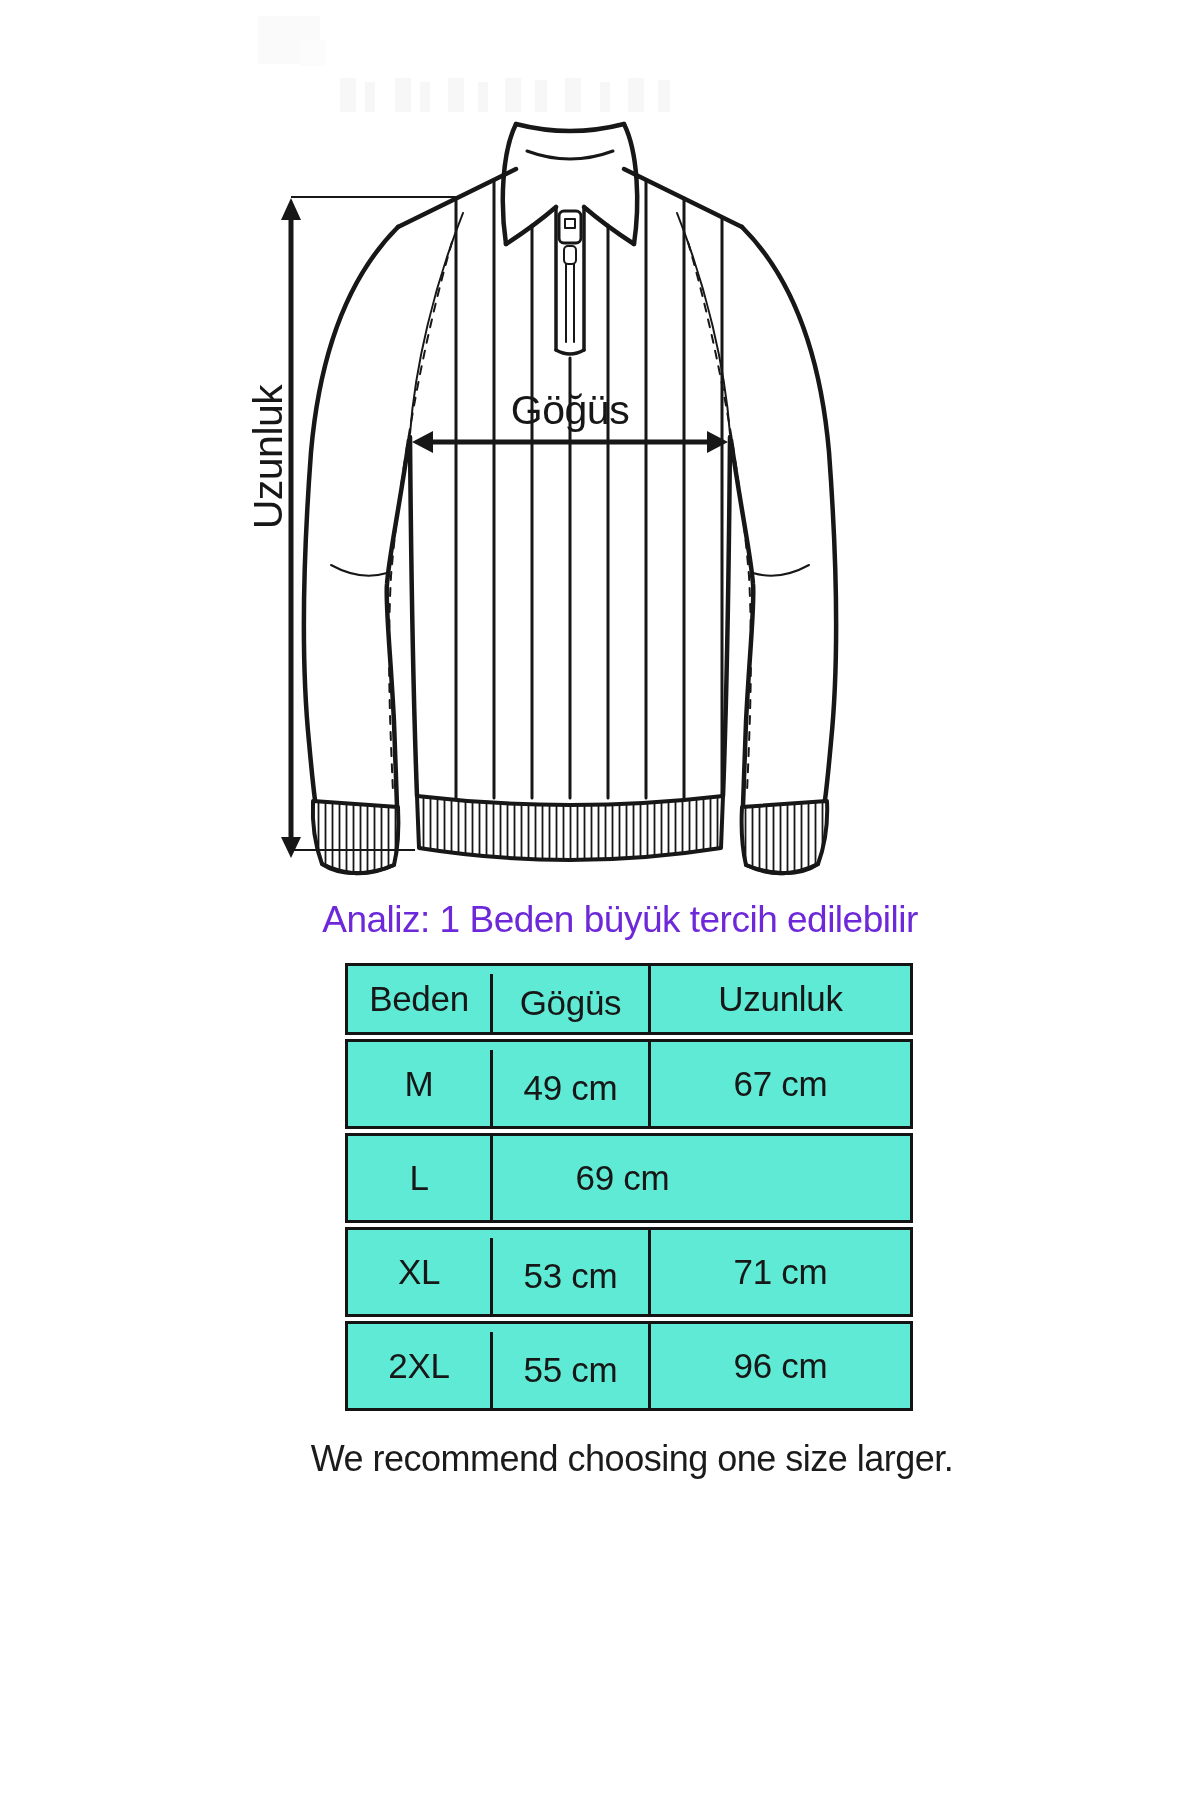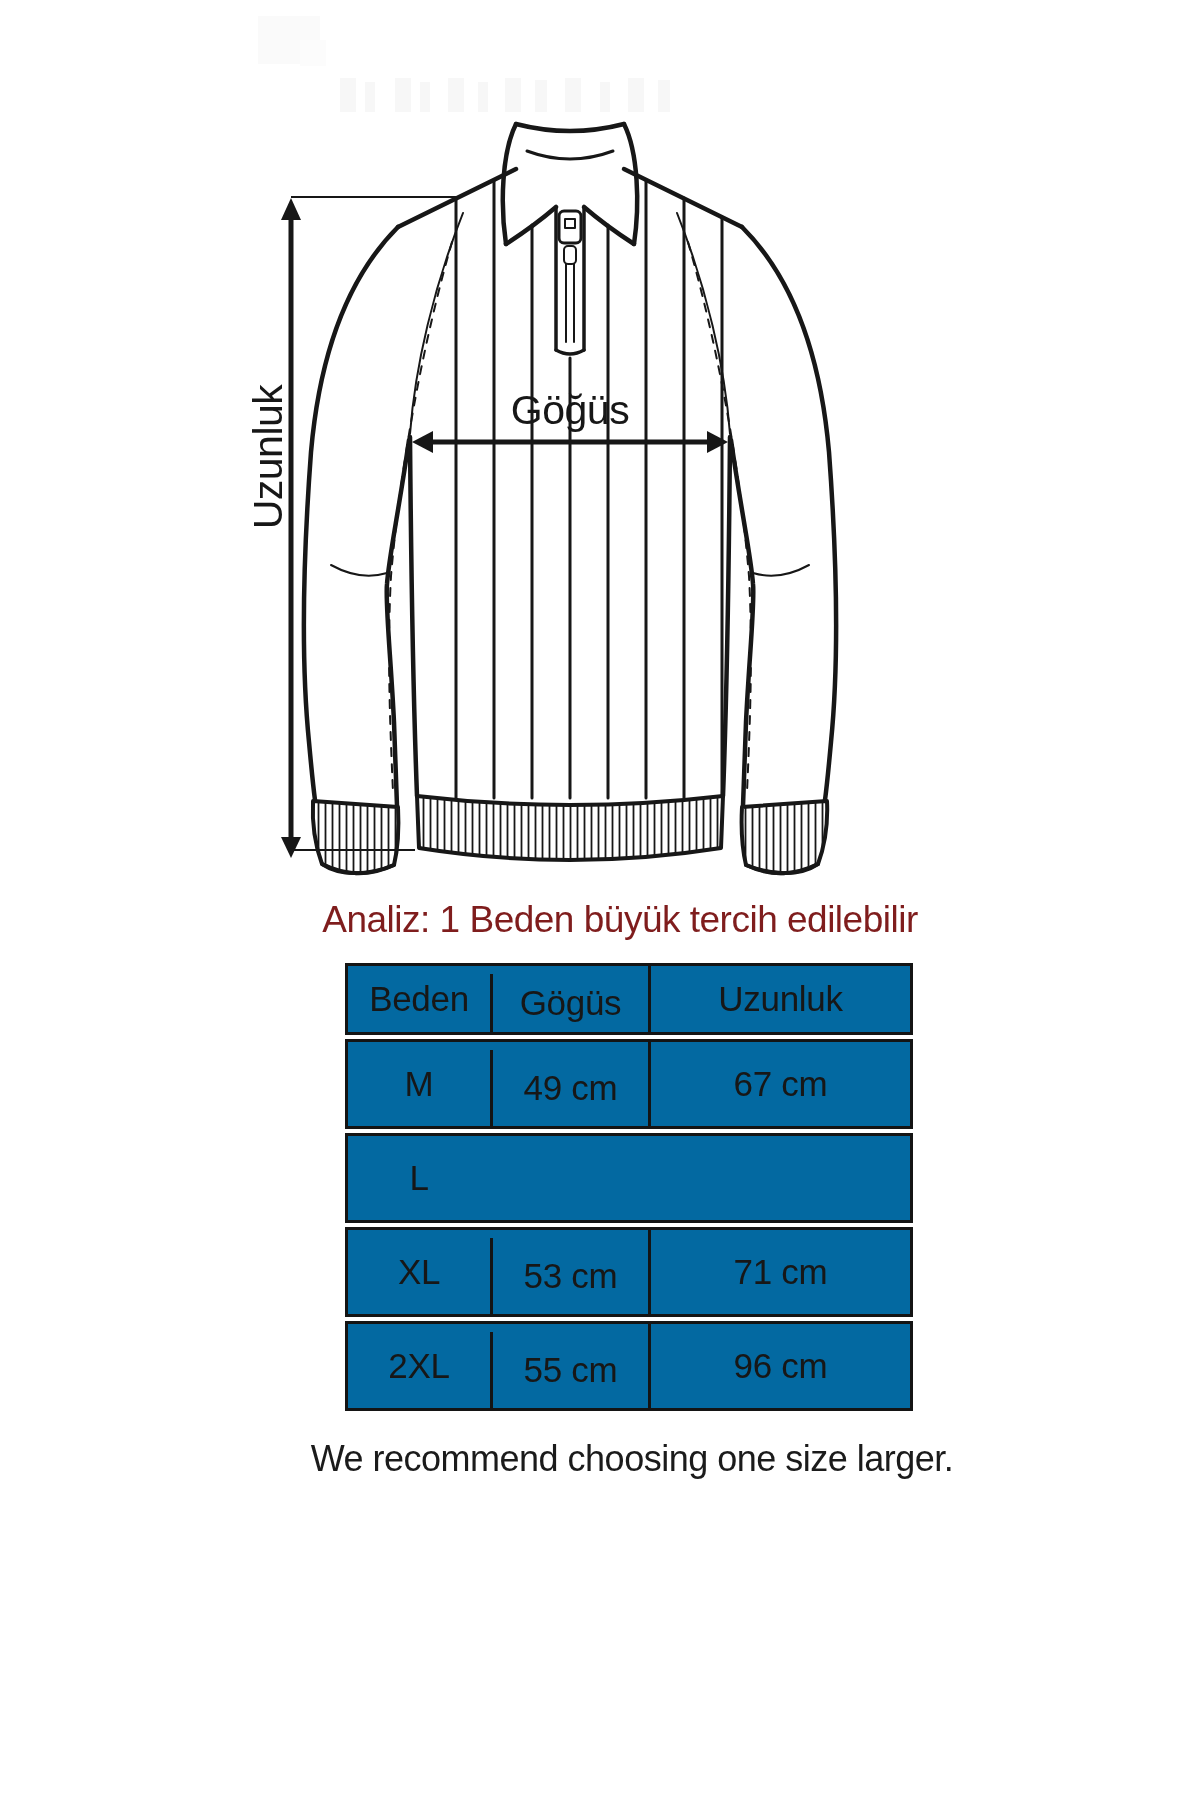--- a/index.html
+++ b/index.html
@@ -3,25 +3,25 @@
 <meta charset="utf-8">
 <style>
   html,body{margin:0;padding:0;background:#ffffff;}
   .canvas{
     position:relative;width:1200px;height:1744px;background:#ffffff;
     font-family:"Liberation Sans", sans-serif;color:#1a1a1a;overflow:hidden;
   }
   svg text{font-family:"Liberation Sans", sans-serif;}
   .note{
     position:absolute;left:150px;width:940px;top:897px;
-    text-align:center;font-size:37px;line-height:46px;letter-spacing:-0.5px;color:#7f1d1d;
+    text-align:center;font-size:37px;line-height:46px;letter-spacing:-0.5px;color:#6d28d9;
   }
   .size-table{position:absolute;left:345px;top:963px;width:568px;}
   .t-row{
-    box-sizing:border-box;width:568px;border:3px solid #141414;background:#0369a1;
+    box-sizing:border-box;width:568px;border:3px solid #141414;background:#5eead4;
     display:flex;align-items:stretch;
   }
   .t-row + .t-row{margin-top:4px;}
   .t-row.header{height:72px;}
   .t-row.data{height:90px;}
   .t-cell{
     box-sizing:border-box;display:flex;align-items:center;justify-content:center;
     font-size:35px;letter-spacing:-0.3px;color:#171717;
   }
   .c1{width:142px;}
@@ -166,20 +166,21 @@
       <div class="t-cell c2">Gögüs</div>
       <div class="t-cell c3">Uzunluk</div>
     </div>
     <div class="t-row data">
       <div class="t-cell c1">M</div>
       <div class="t-cell c2">49 cm</div>
       <div class="t-cell c3">67 cm</div>
     </div>
     <div class="t-row data">
       <div class="t-cell c1">L</div>
+      <div class="t-cell c3">69 cm</div>
     </div>
     <div class="t-row data">
       <div class="t-cell c1">XL</div>
       <div class="t-cell c2">53 cm</div>
       <div class="t-cell c3">71 cm</div>
     </div>
     <div class="t-row data">
       <div class="t-cell c1">2XL</div>
       <div class="t-cell c2">55 cm</div>
       <div class="t-cell c3">96 cm</div>

